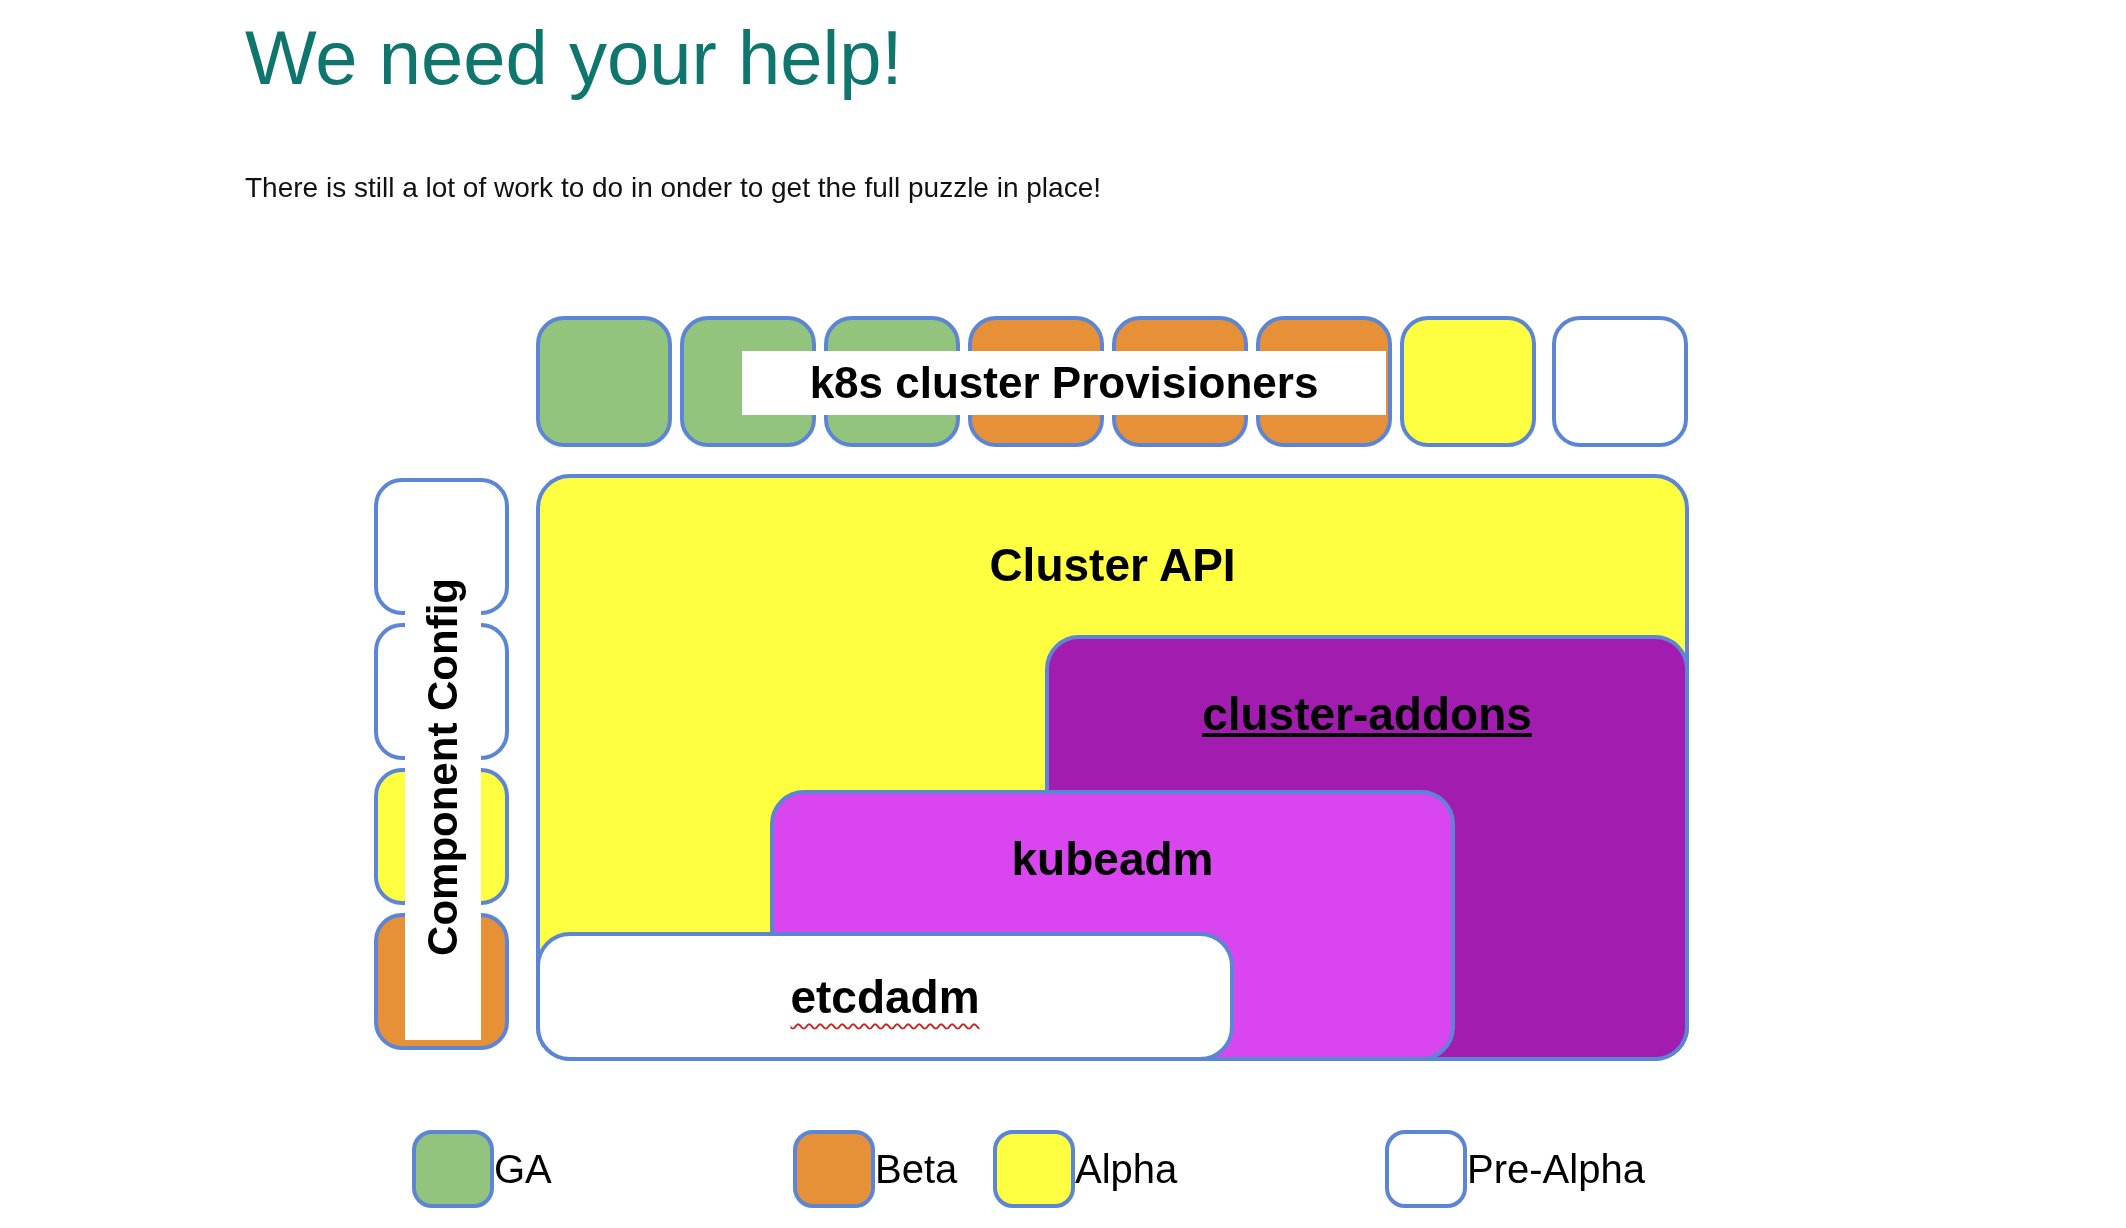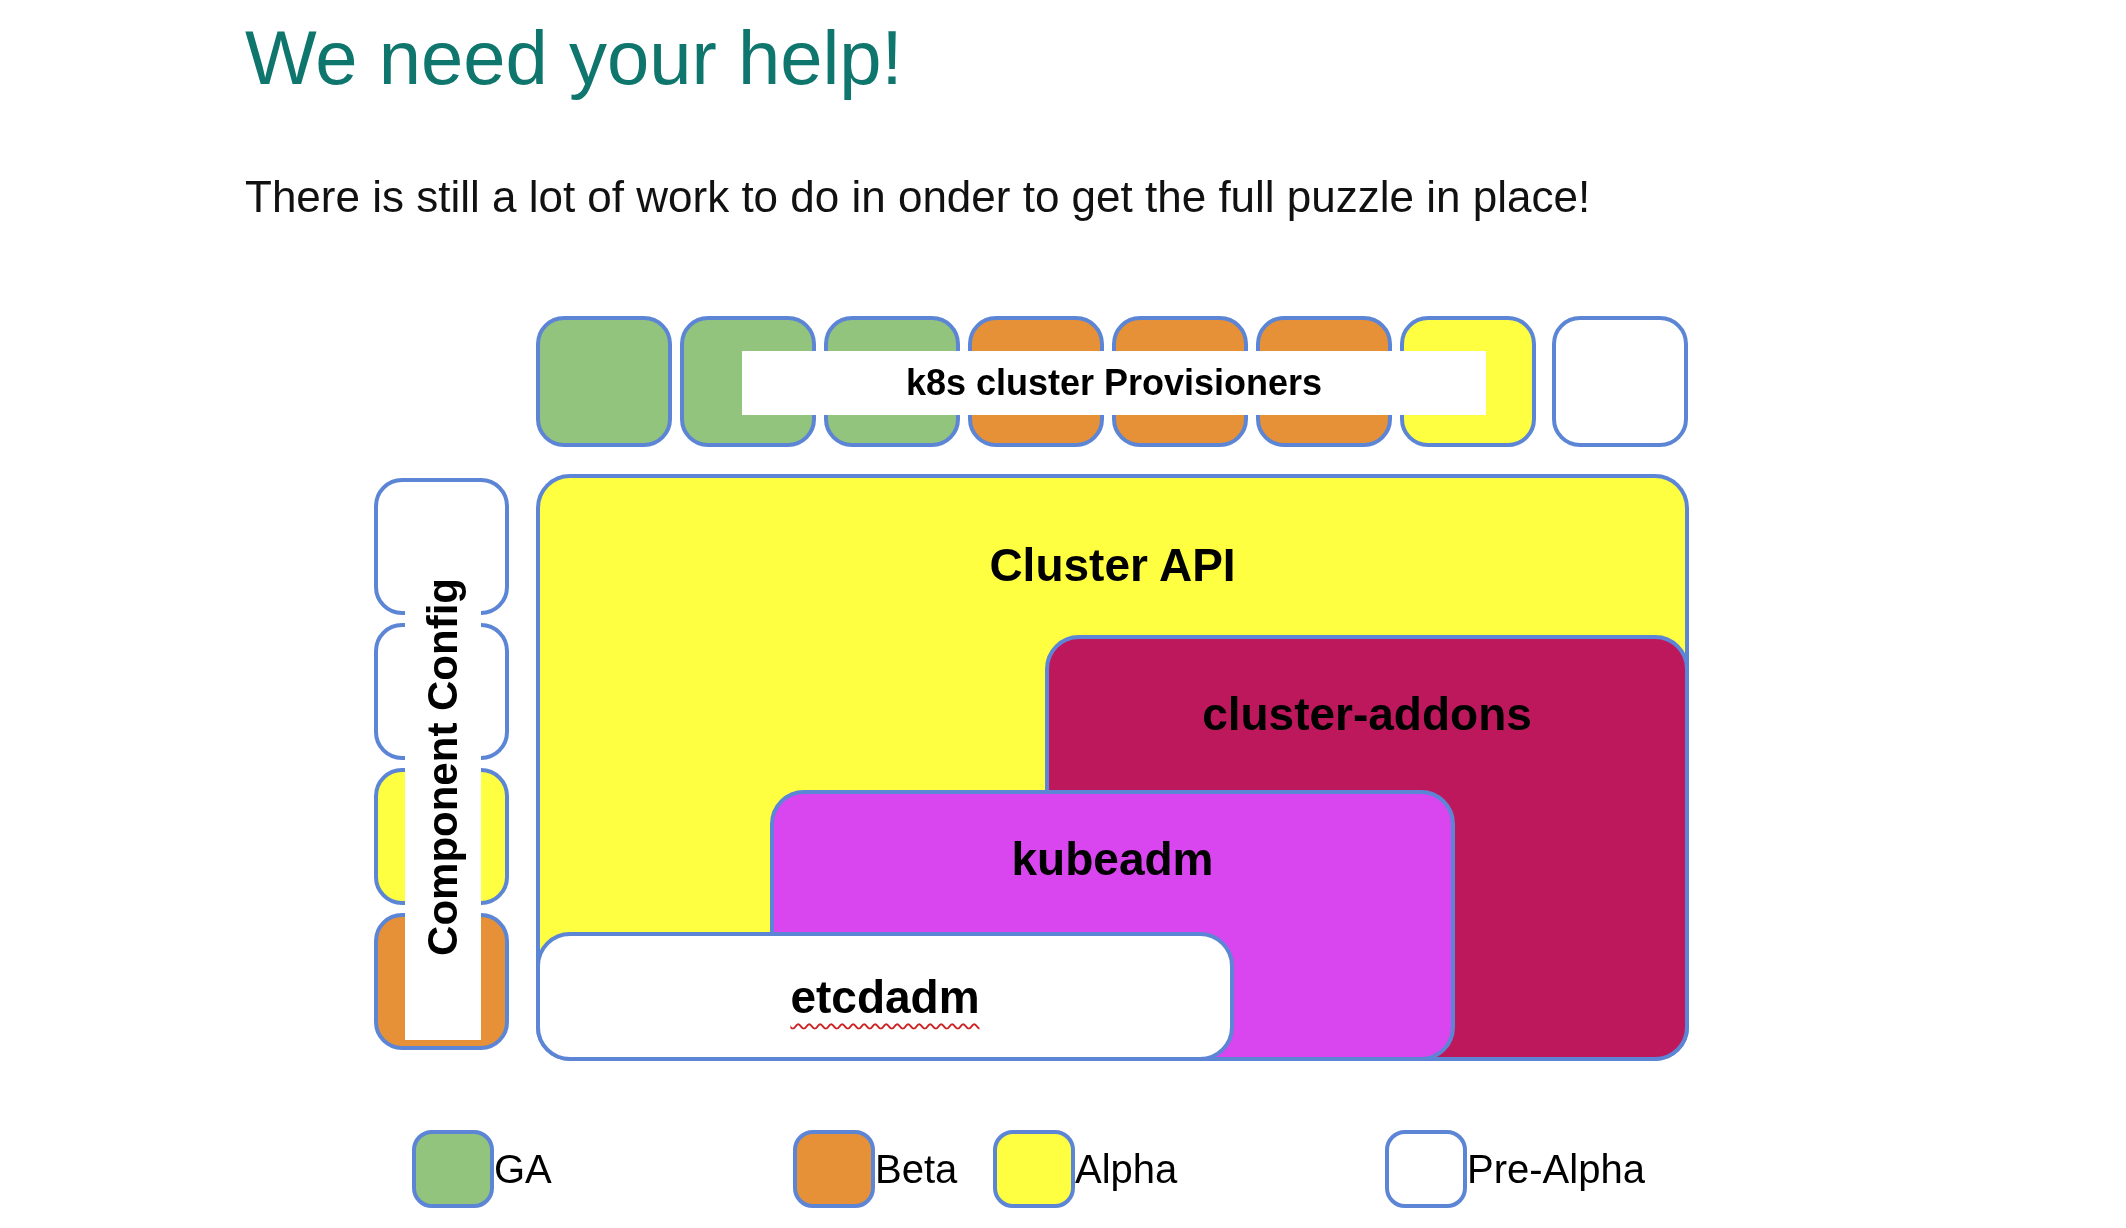--- a/index.html
+++ b/index.html
@@ -22,21 +22,21 @@
     font-weight: 400;
     letter-spacing: 0px;
     color: #0f766e;
     text-align: right;
   }
 
   .subtitle {
     position: absolute;
     left: 245px;
     top: 172px;
-    font-size: 44px;
+    font-size: 28px;
     font-weight: 400;
     color: #111;
   }
 
   
   .piece {
     border: 4px solid #5c85d6;
     border-radius: 28px;
     background: #fff;
   }
@@ -49,27 +49,27 @@
     gap: 8px;
     z-index: 1;
   }
   .prov-row .piece { width: 136px; height: 131px; }
   .prov-row .piece.gap-left { margin-left: 8px; }
 
   .prov-label {
     position: absolute;
     left: 742px;
     top: 351px;
-    width: 744px;
+    width: 644px;
     height: 64px;
     background: #ffffff;
     display: flex;
     align-items: center;
     justify-content: center;
-    font-size: 36px;
+    font-size: 44px;
     font-weight: bold;
     z-index: 2;
     white-space: nowrap;
   }
 
   .cc-col {
     position: absolute;
     left: 374px;
     top: 478px;
     display: flex;
@@ -183,21 +183,21 @@
     <div class="piece" style="background-color: rgb(230, 145, 56);"></div>
   </div>
   <div class="cc-label-strip">
     <span class="cc-label-text">Component Config</span>
   </div>
 
   <div class="block cluster-api" style="background-color: rgb(255, 255, 65);">
     <div class="block-label">Cluster API</div>
   </div>
 
-  <div class="block cluster-addons" style="background-color: #be185d;">
+  <div class="block cluster-addons" style="background-color: #a21caf; text-decoration: underline;">
     <div class="block-label">cluster-addons</div>
   </div>
 
   <div class="block kubeadm" style="background-color: #d946ef;">
     <div class="block-label">kubeadm</div>
   </div>
 
   <div class="block etcdadm" style="background-color: rgb(255, 255, 255);">
     <div class="block-label misspelled">etcdadm</div>
   </div>

